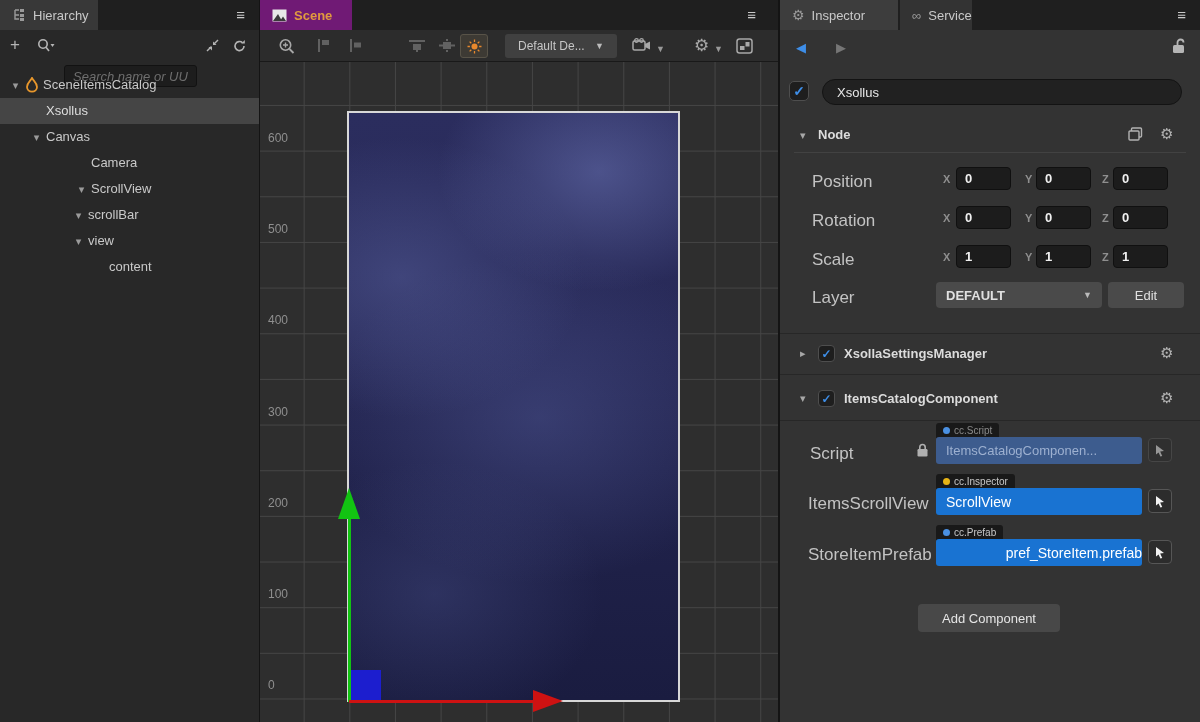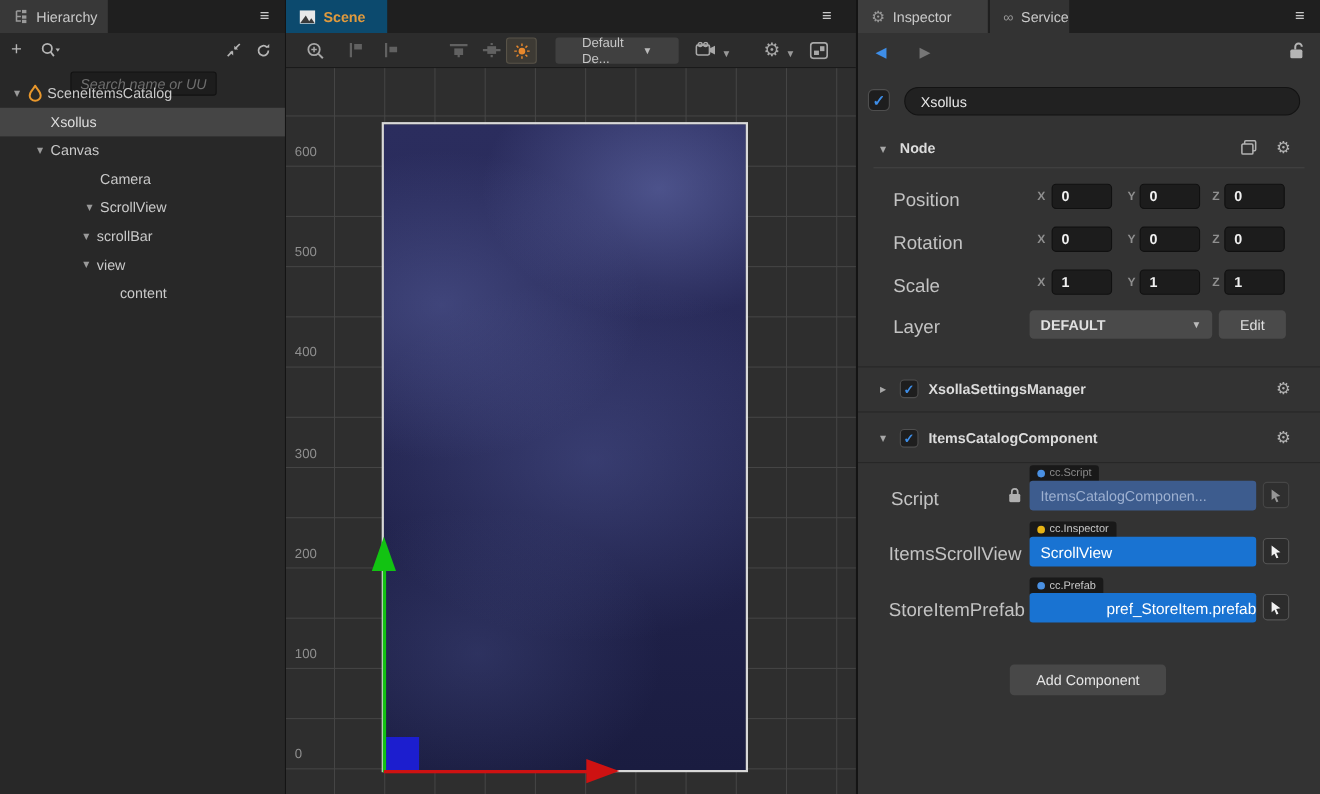--- a/index.html
+++ b/index.html
@@ -36,27 +36,27 @@
   #tree { left:0; top:72px; width:259px; }
   .trow { position:relative; height:26px; line-height:26px; font-size:13px; color:#c9c9c9; white-space:nowrap; display:flex; align-items:center; }
   .trow.sel { background:#454545; color:#dedede; }
   .caret { width:19px; text-align:center; color:#9a9a9a; font-size:11px; flex:0 0 19px; }
   .spacer { flex:0 0 19px; }
   .d0 { padding-left:6px; } .d1 { padding-left:27px; } .d2 { padding-left:72px; }
   .d3 { padding-left:69px; } .d4 { padding-left:90px; }
   .flame { flex:0 0 18px; }
 
   
-  #scene-tab { left:0; top:0; width:92px; background:#0c4a6e; }
+  #scene-tab { left:0; top:0; width:92px; background:#701a75; }
   #scene-tab .lbl { color:#e09a3e; font-weight:bold; }
   #scene-menu { right:22px; top:0; }
   #scene-toolbar { left:0; top:30px; width:518px; height:32px; background:#2c2c2c; border-bottom:1px solid #191919; }
   .tbicon { position:absolute; top:8px; }
   .lightbtn { left:200px; top:4px; width:28px; height:24px; background:#3d3a34; border:1px solid #585348; border-radius:3px; display:flex; align-items:center; justify-content:center; }
-  #cam-preset { left:245px; top:4px; width:112px; height:24px; background:#404040; border-radius:3px; display:flex; align-items:center; justify-content:space-between; padding:0 24px; font-size:12px; color:#c6c6c6; }
+  #cam-preset { left:245px; top:4px; width:112px; height:24px; background:#404040; border-radius:3px; display:flex; align-items:center; justify-content:space-between; padding:0 13px; font-size:12px; color:#c6c6c6; }
   .dd-caret { font-size:9px; color:#bbb; }
   .tb-caret { position:absolute; top:14px; font-size:9px; color:#999; }
 
   #grid {
     left:0; top:62px; width:518px; height:660px; background-color:#2e2e2e;
     background-image:
       linear-gradient(#454545 1px, transparent 1px),
       linear-gradient(90deg,#454545 1px, transparent 1px);
     background-size:45.67px 45.67px, 45.67px 45.67px;
     background-position:0px -2.7px, -2px 0px;
@@ -103,21 +103,21 @@
   .gearg { position:absolute; color:#b2b2b2; font-size:15px; }
 
   .divider { position:absolute; height:1px; background:#424242; }
   .secline { position:absolute; left:0; width:420px; height:1px; background:#272727; }
 
   .rowlabel { position:absolute; left:32px; color:#c3c3c3; font-size:17px; }
   .axis { position:absolute; color:#8f8f8f; font-size:11px; font-weight:bold; }
   .numfield { position:absolute; width:55px; height:23px; background:#1c1c1c; border:1px solid #101010; border-radius:4px; color:#f0f0f0; font-size:13px; font-weight:bold; display:flex; align-items:center; padding-left:8px; }
 
   #layer-dd { left:156px; top:282px; width:166px; height:26px; background:#4a4a4a; border-radius:4px; display:flex; align-items:center; justify-content:space-between; padding:0 10px; color:#e0e0e0; font-size:13px; font-weight:bold; }
-  #layer-edit { left:328px; top:282px; width:61px; height:26px; background:#4a4a4a; border-radius:4px; display:flex; align-items:center; justify-content:center; color:#e0e0e0; font-size:13px; }
+  #layer-edit { left:328px; top:282px; width:76px; height:26px; background:#4a4a4a; border-radius:4px; display:flex; align-items:center; justify-content:center; color:#e0e0e0; font-size:13px; }
 
   .typetag { position:absolute; height:15px; background:#191919; border-radius:3px 3px 0 0; display:flex; align-items:center; gap:4px; padding:0 7px; font-size:10px; color:#8a8a8a; }
   .dot { width:7px; height:7px; border-radius:50%; }
   .reffield { position:absolute; left:156px; width:206px; height:27px; border-radius:3px; display:flex; align-items:center; padding-left:10px; font-size:13px; white-space:nowrap; overflow:hidden; }
   .ref-dim { background:#3d5c8e; color:#9db0d0; }
   .ref-on  { background:#1973d2; color:#ffffff; font-size:14px; }
   .pickbtn { position:absolute; left:368px; width:24px; height:24px; background:#2c2c2c; border:1px solid #565656; border-radius:4px; display:flex; align-items:center; justify-content:center; }
 
   #add-comp { left:138px; top:604px; width:142px; height:28px; background:#484848; border-radius:4px; border:none; color:#e5e5e5; font-size:13px; display:flex; align-items:center; justify-content:center; font-family:"Liberation Sans",sans-serif; }
 </style>

